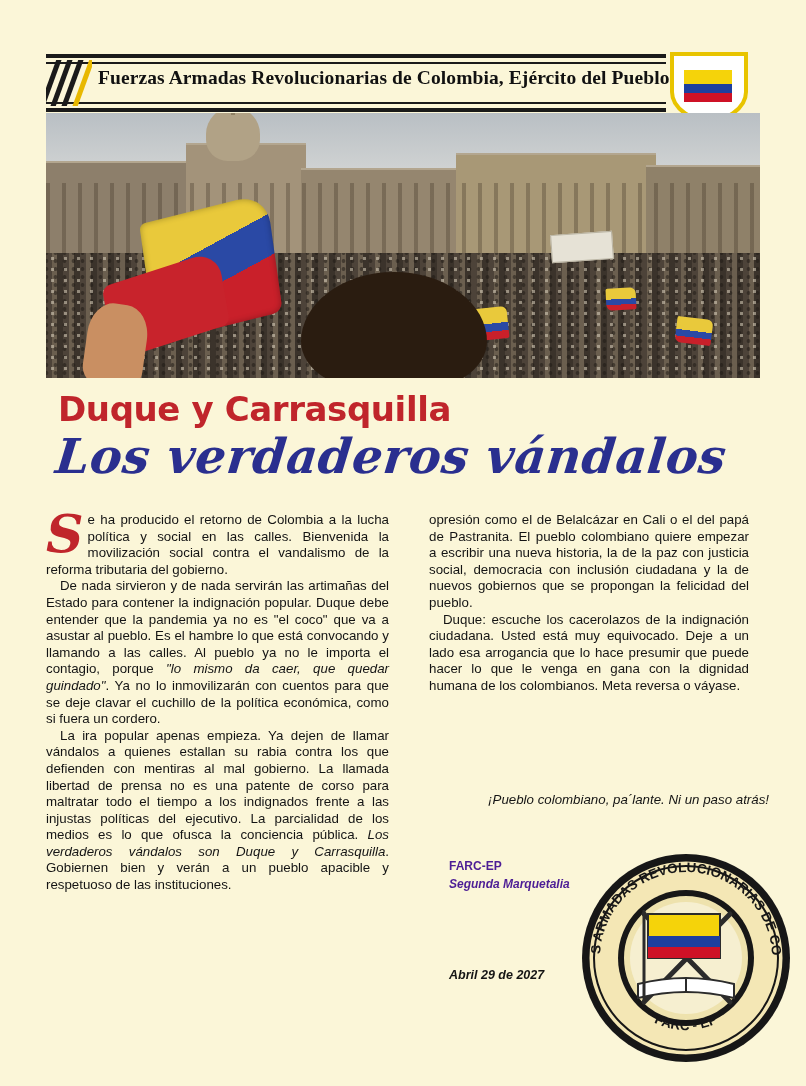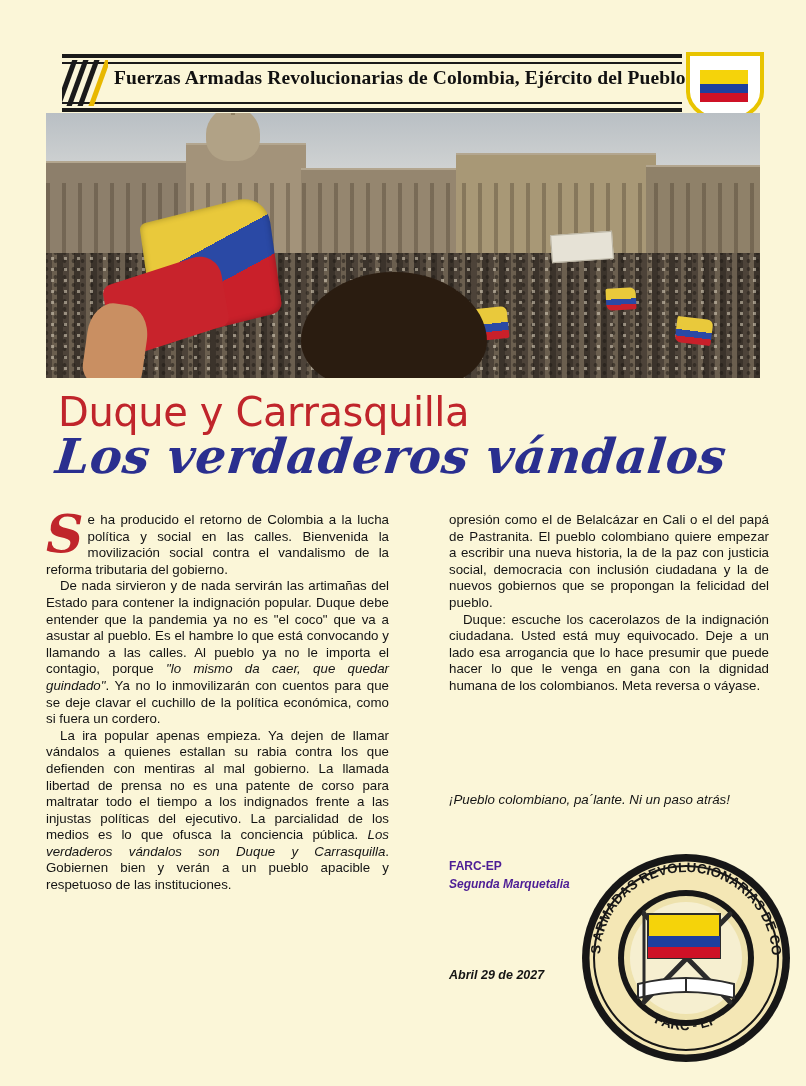--- a/index.html
+++ b/index.html
@@ -18,21 +18,21 @@
     position: absolute;
     left: 0; top: 0;
     width: 806px;
     height: 1086px;
     background: #fbf6d8;
   }
 
   
   .masthead {
     position: absolute;
-    left: 62px;
+    left: 46px;
     top: 52px;
     width: 714px;
     height: 62px;
     text-align: right;
   }
   .masthead-rules {
     position: absolute;
     left: 0; top: 0;
     width: 714px;
     height: 62px;
@@ -201,22 +201,22 @@
     background: #c98f62; border-radius: 40% 40% 20% 20%;
     transform: rotate(8deg);
   }
 
   
   .headline1 {
     position: absolute;
     left: 58px;
     top: 389px;
     font-family: "DejaVu Sans", sans-serif;
-    font-weight: normal;
-    font-size: 40px;
+    font-weight: bold;
+    font-size: 34px;
     color: #c0252b;
     letter-spacing: -0.4px;
     white-space: nowrap;
   }
   .headline2 {
     position: absolute;
     left: 56px;
     top: 428px;
     font-family: "DejaVu Serif", serif;
     font-style: italic;
@@ -233,21 +233,21 @@
     position: absolute;
     top: 512px;
     width: 343px;
     font-family: "Liberation Sans", sans-serif;
     font-size: 13.3px;
     line-height: 16.6px;
     color: #141414;
     text-align: justify;
   }
   .col.left  { left: 46px; }
-  .col.right { left: 449px; width: 320px; }
+  .col.right { left: 429px; width: 320px; }
 
   .col p { margin: 0; text-indent: 14px; }
   .col p.first { text-indent: 0; }
   .dropcap {
     float: left;
     font-family: "DejaVu Serif", serif;
     font-weight: bold;
     font-style: italic;
     font-size: 52px;
     line-height: 40px;
@@ -259,20 +259,21 @@
   .slogan {
     position: absolute;
     left: 449px;
     top: 791px;
     width: 320px;
     font-family: "Liberation Sans", sans-serif;
     font-style: italic;
     font-size: 13.3px;
     line-height: 17px;
     color: #141414;
+    text-align: right;
   }
   .signature {
     position: absolute;
     left: 449px;
     top: 857px;
     font-family: "Liberation Sans", sans-serif;
     font-weight: bold;
     font-size: 12px;
     line-height: 18px;
     color: #4c1d95;

